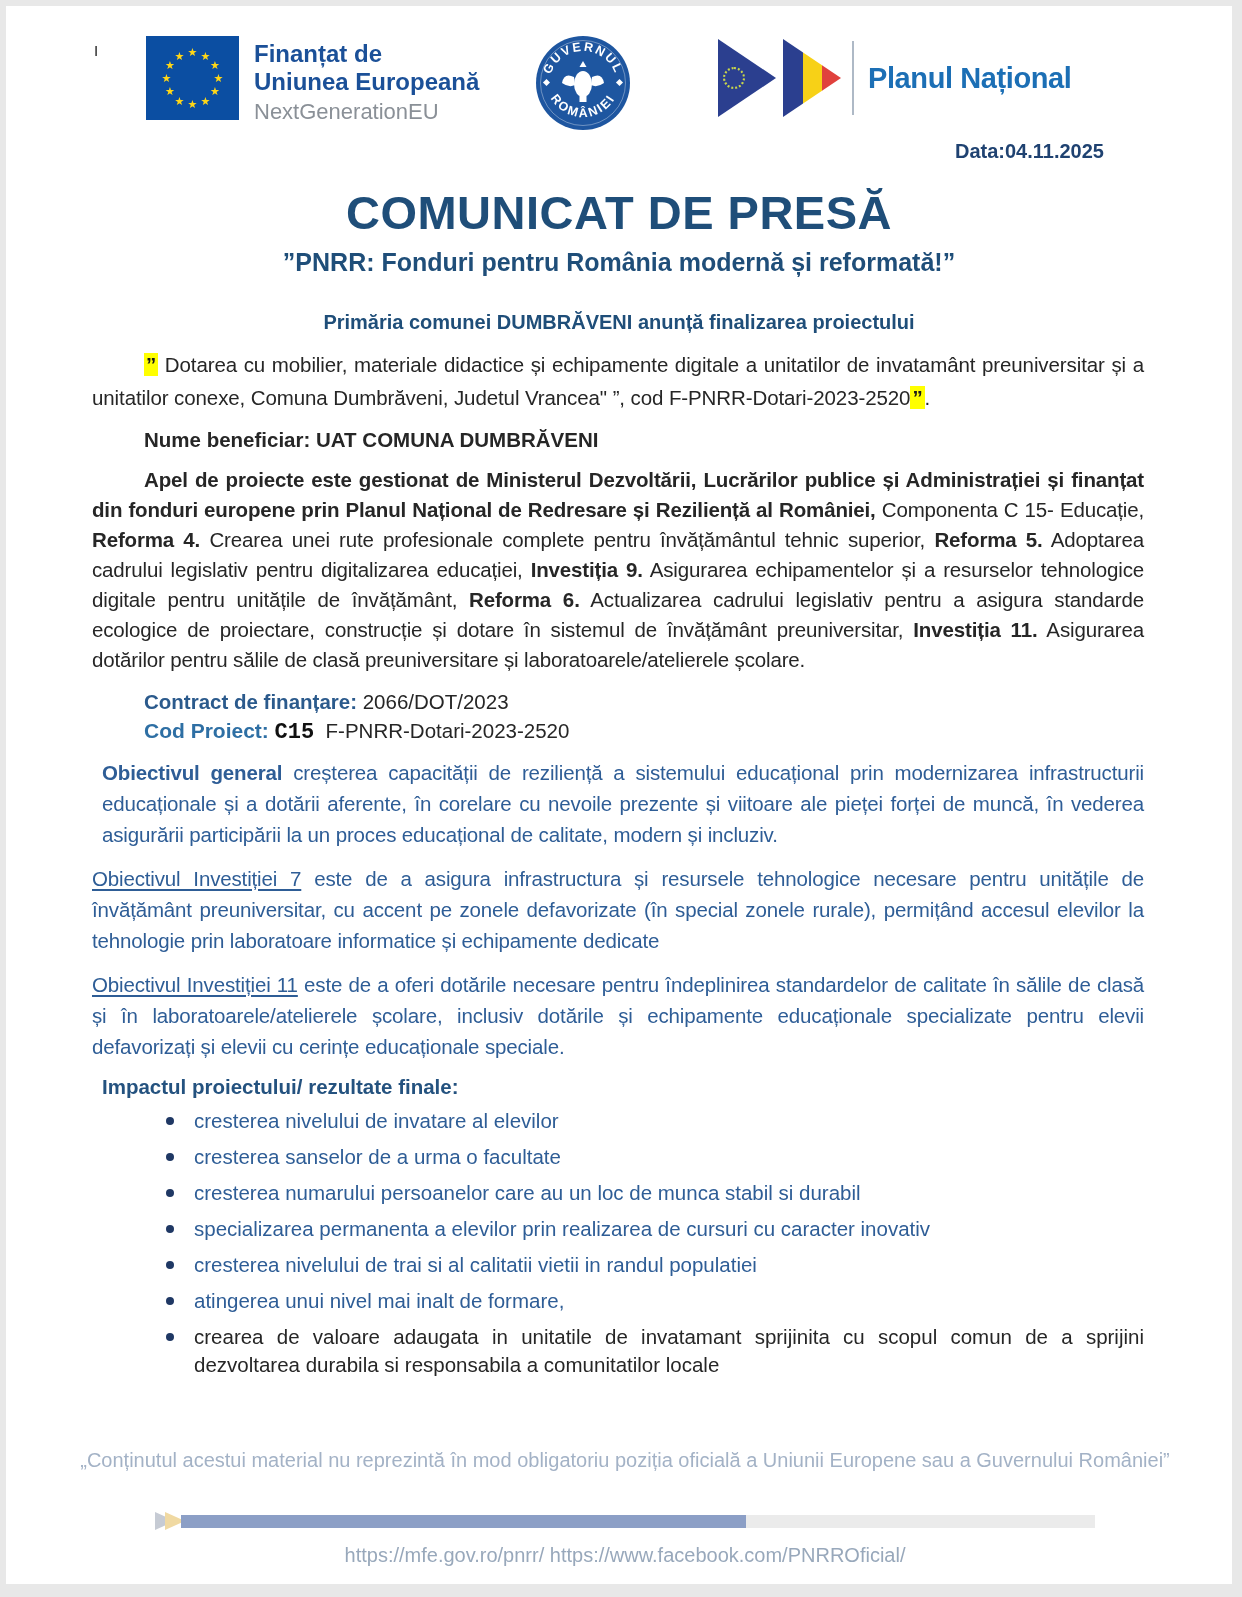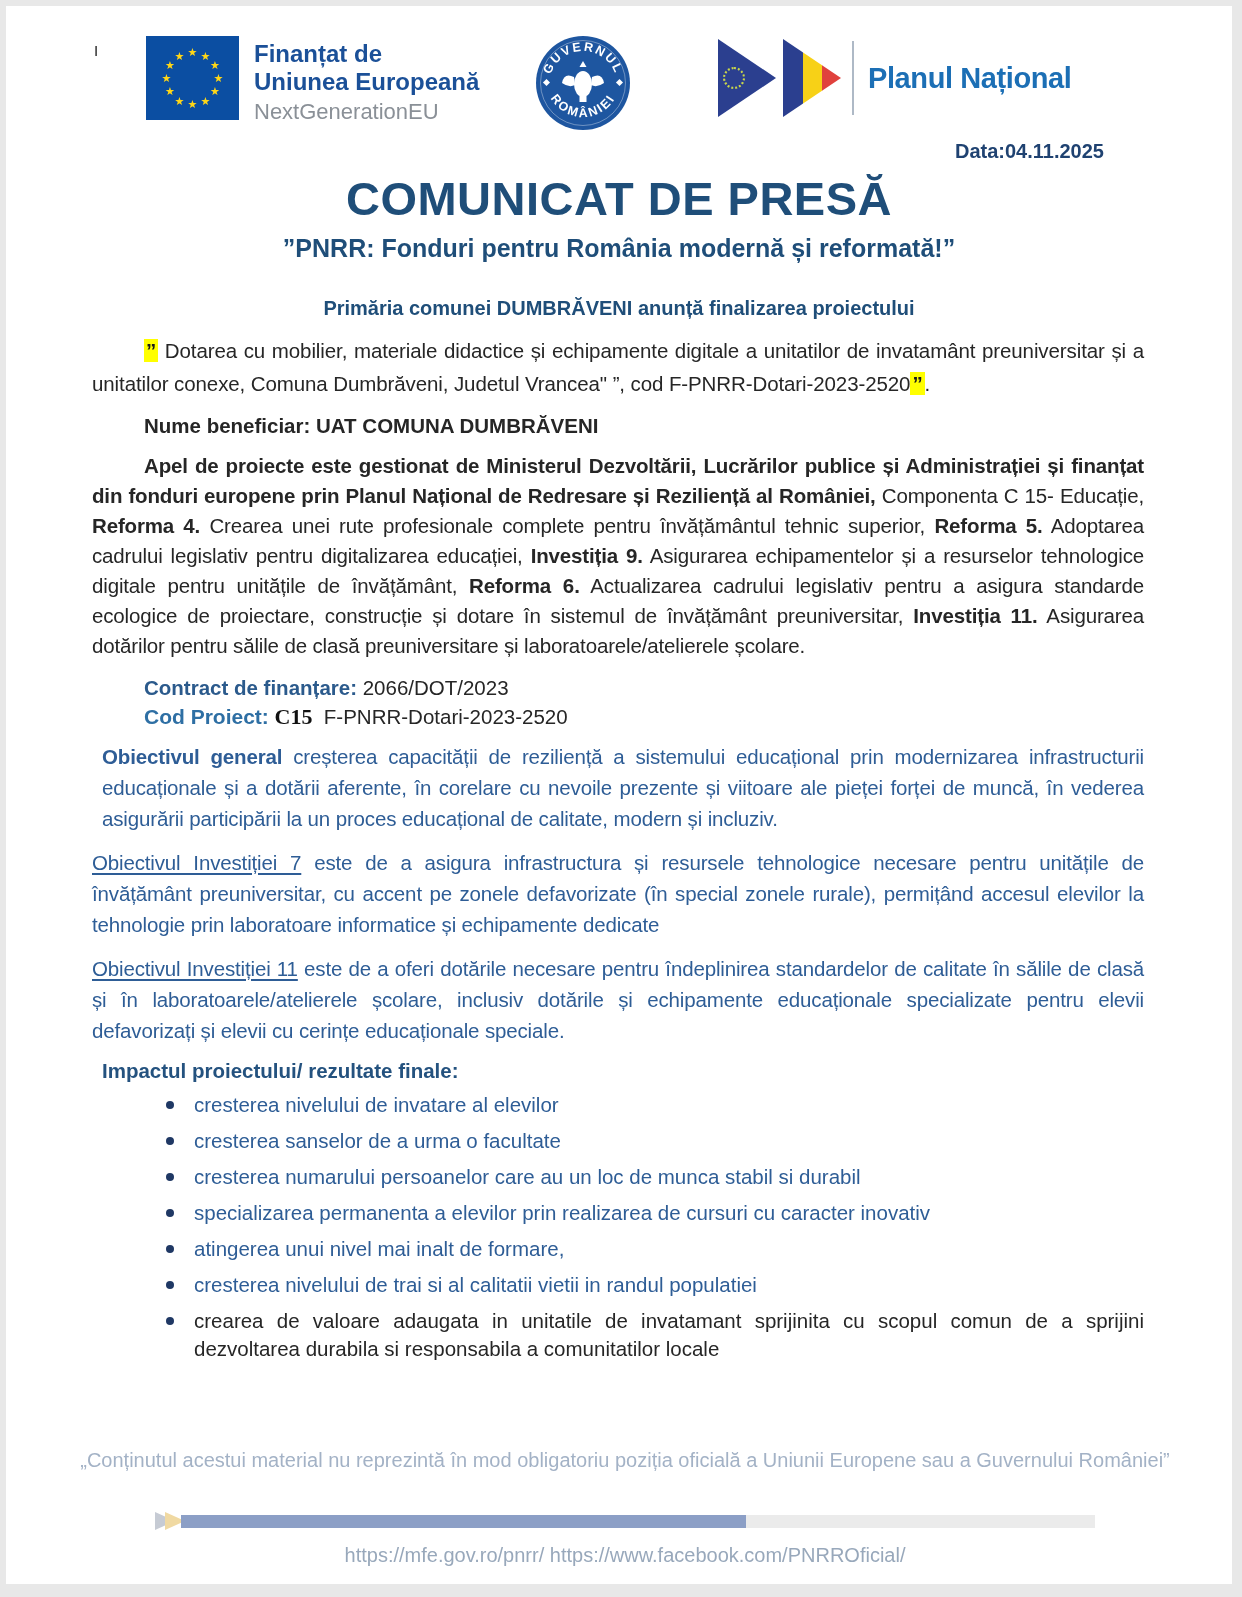--- a/index.html
+++ b/index.html
@@ -22,39 +22,39 @@
   .tri { width:58px; height:78px; clip-path:polygon(0 0,0 100%,100% 50%); flex:0 0 auto; }
   .tri-eu { background:var(--pnrr-navy,#2b3f8f); position:relative; margin-right:7px; }
   .tri-eu .ring { position:absolute; left:5px; top:28px; width:18px; height:18px;
     border:2px dotted #c9d64b; border-radius:50%; }
   .tri-ro { background:linear-gradient(90deg,var(--pnrr-navy,#2b3f8f) 0 34%,var(--pnrr-yellow,#f7d117) 34% 67%,var(--pnrr-red,#e0413d) 67%); }
   .pnrr-divider { width:2px; height:74px; background:#aeb9c6; margin:0 14px 0 11px; flex:0 0 auto; }
   .pnrr-text div { font-weight:bold; color:var(--pnrr-text,#1c6fb5); font-size:29px; line-height:32px; letter-spacing:-0.4px; white-space:nowrap; }
   
   .date { padding-top:134px; margin-right:128px; text-align:right;
     font-weight:bold; font-size:20px; color:#1f4271; }
-  .title { margin:8px 0 0; text-align:center; font-size:47px; font-weight:bold;
+  .title { margin:22px 0 0; text-align:center; font-size:47px; font-weight:bold;
     color:var(--heading-blue,#1f4e79); letter-spacing:0.5px; }
   .subtitle { margin:8px 0 0; text-align:center; font-size:25px; font-weight:bold;
     color:var(--heading-blue,#1f4e79); }
   .announce { margin:34px 0 0; text-align:center; font-size:20px; font-weight:bold;
     color:var(--heading-blue,#1f4e79); }
   
   .content { margin:14px 88px 0 86px; font-size:20.5px; }
   .just { text-align:justify; }
   .indent { text-indent:52px; }
   .intro { line-height:33px; margin:12px 0 10px; letter-spacing:-0.1px; }
   mark { background:var(--highlight,#ffff00); color:#1a1a1a; font-weight:bold; padding:0 2px; }
   .benef { margin:14px 0 13px 52px; font-weight:bold; }
   .apel { line-height:30px; margin:0 0 12px; letter-spacing:-0.15px; }
   .kv { margin:0 0 10px 52px; line-height:29px; }
   .kv p { margin:0; }
   .lbl { font-weight:bold; color:#2b5a8c; }
   .lbl2 { font-weight:bold; color:#2e6fa4; font-size:21px; }
-  .c15 { font-family:Liberation Serif, serif; font-weight:bold; font-size:22px; color:#111; }
+  .c15 { font-family:Liberation Mono, monospace; font-weight:bold; font-size:22px; color:#111; }
   .blue { color:var(--body-blue,#2e5d96); line-height:31px; margin:0 0 13px; letter-spacing:-0.15px; }
   .og { margin-left:10px; }
   .u { text-decoration:underline; text-underline-offset:3px; }
   .spec { line-height:31px; margin:6px 0 12px; letter-spacing:-0.1px; }
   .impact-h { color:#24527f; font-weight:bold; font-size:20.5px; margin:0 0 8px 10px; }
   ul.impact { list-style:none; margin:0; padding:0 0 0 62px; color:var(--body-blue,#2e5d96); }
   ul.impact li { position:relative; padding-left:40px; line-height:28px; margin-bottom:8px; }
   ul.impact li::before { content:""; position:absolute; left:12px; top:10px; width:8px; height:8px;
     border-radius:50%; background:#1f3864; }
   ul.impact li.dark { color:#262626; text-align:justify; }
@@ -163,22 +163,22 @@
 
     <p class="blue just"><span class="u">Obiectivul Investiției 11</span><span> este de a oferi dotările necesare pentru îndeplinirea standardelor de calitate în sălile de clasă și în laboratoarele/atelierele școlare, inclusiv dotările și echipamente educaționale specializate pentru elevii defavorizați și elevii cu cerințe educaționale speciale.</span></p>
 
 
     <h4 class="impact-h">Impactul proiectului/ rezultate finale:</h4>
     <ul class="impact">
       <li>cresterea nivelului de invatare al elevilor</li>
       <li>cresterea sanselor de a urma o facultate</li>
       <li>cresterea numarului persoanelor care au un loc de munca stabil si durabil</li>
       <li>specializarea permanenta a elevilor prin realizarea de cursuri cu caracter inovativ</li>
+      <li>cresterea nivelului de trai si al calitatii vietii in randul populatiei</li>
       <li>atingerea unui nivel mai inalt de formare,</li>
-      <li>cresterea nivelului de trai si al calitatii vietii in randul populatiei</li>
       <li class="dark">crearea de valoare adaugata in unitatile de invatamant sprijinita cu scopul comun de a sprijini dezvoltarea durabila si responsabila a comunitatilor locale</li>
     </ul>
   </main>
 
   <footer class="foot">
     <p class="disclaimer">„Conținutul acestui material nu reprezintă în mod obligatoriu poziția oficială a Uniunii Europene sau a Guvernului României”</p>
     <div class="pencil">
       <span class="p-tip1"></span>
       <span class="p-tip2"></span>
       <span class="p-bar-blue"></span>

